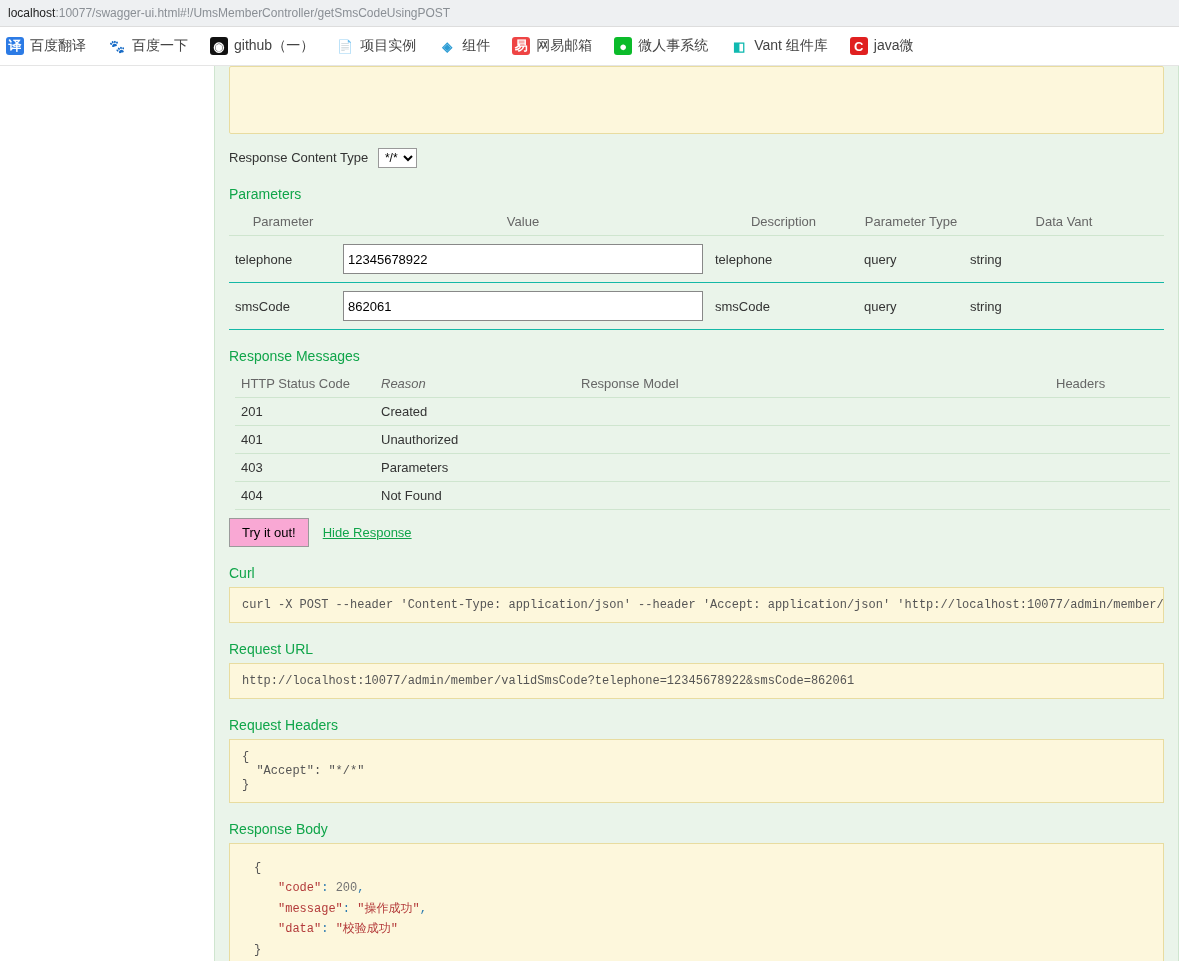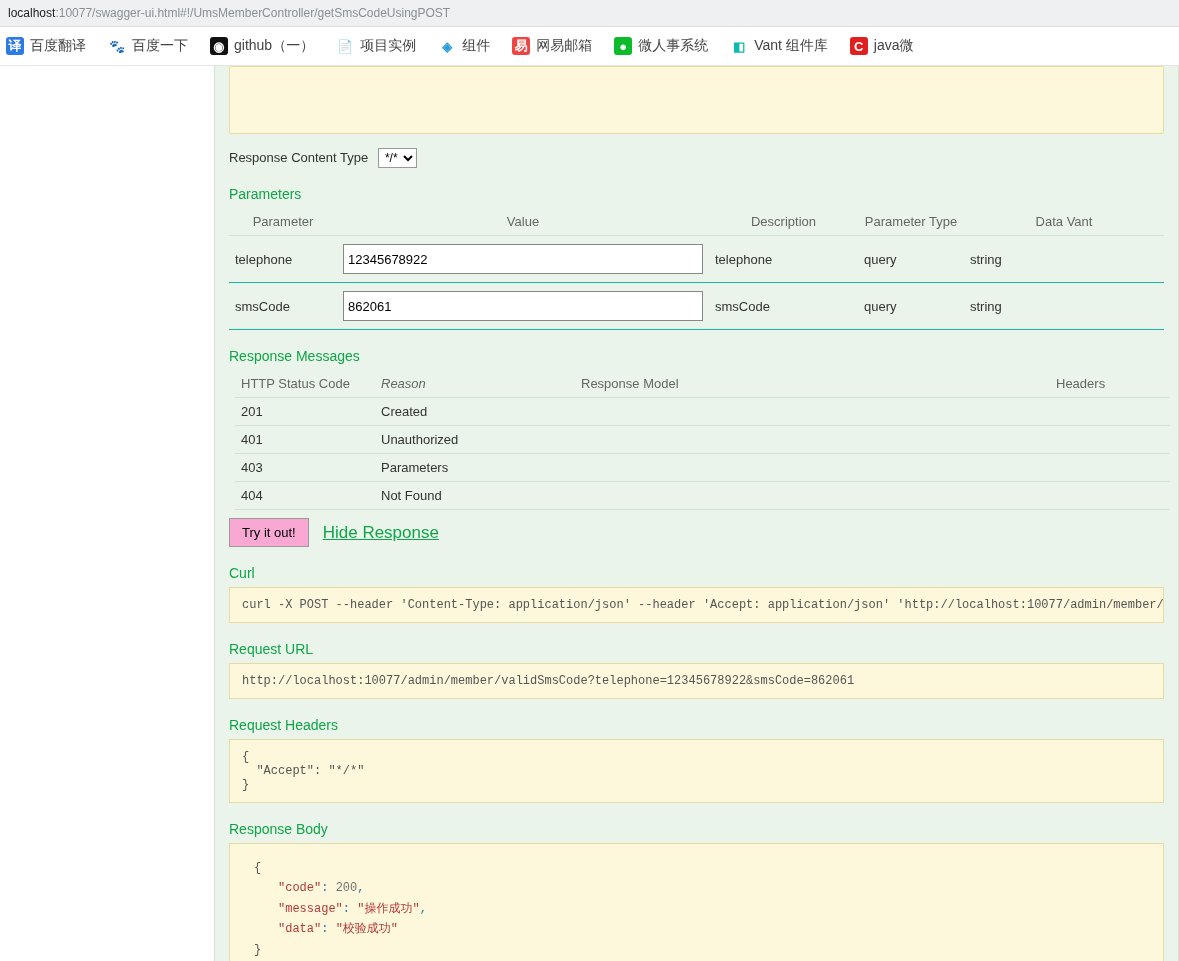--- a/index.html
+++ b/index.html
@@ -135,21 +135,21 @@
   .try-btn {
     background: #f9a8d4;
     border: 1px solid #9a9a9a;
     padding: 6px 12px;
     font-size: 13px;
     cursor: pointer;
   }
   .hide-link {
     color: #10a54a;
     text-decoration: underline;
-    font-size: 17px;
+    font-size: 13px;
     cursor: pointer;
   }
   .code-block {
     background: #fdf7dc;
     border: 1px solid #e8dca0;
     padding: 10px 12px;
     font-family: Consolas, "Courier New", monospace;
     font-size: 12px;
     white-space: pre;
     overflow-x: auto;

